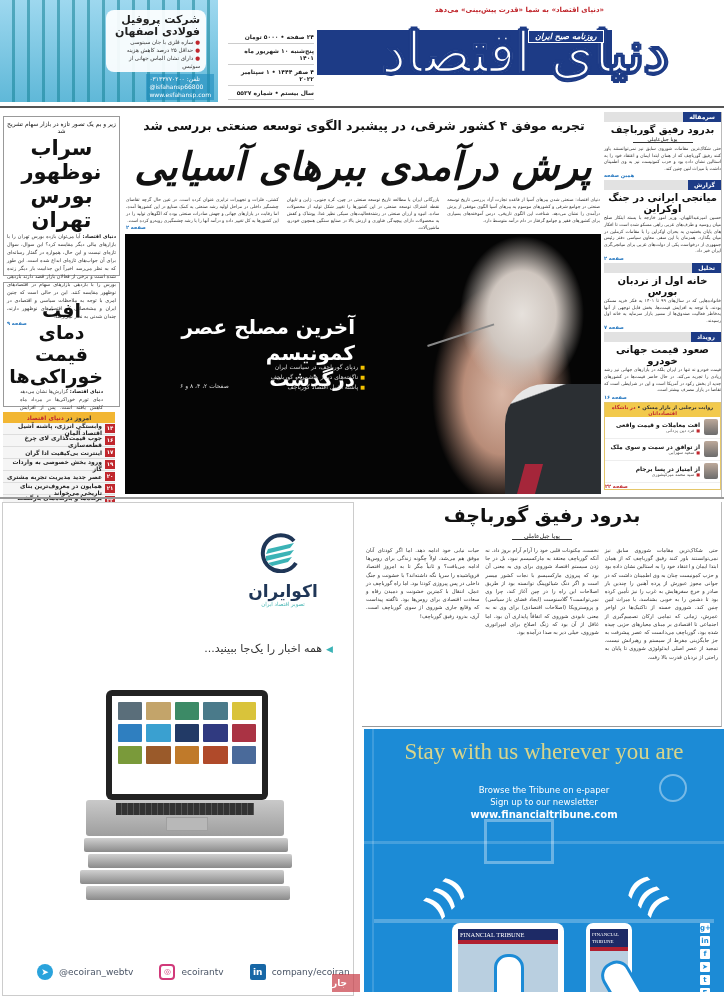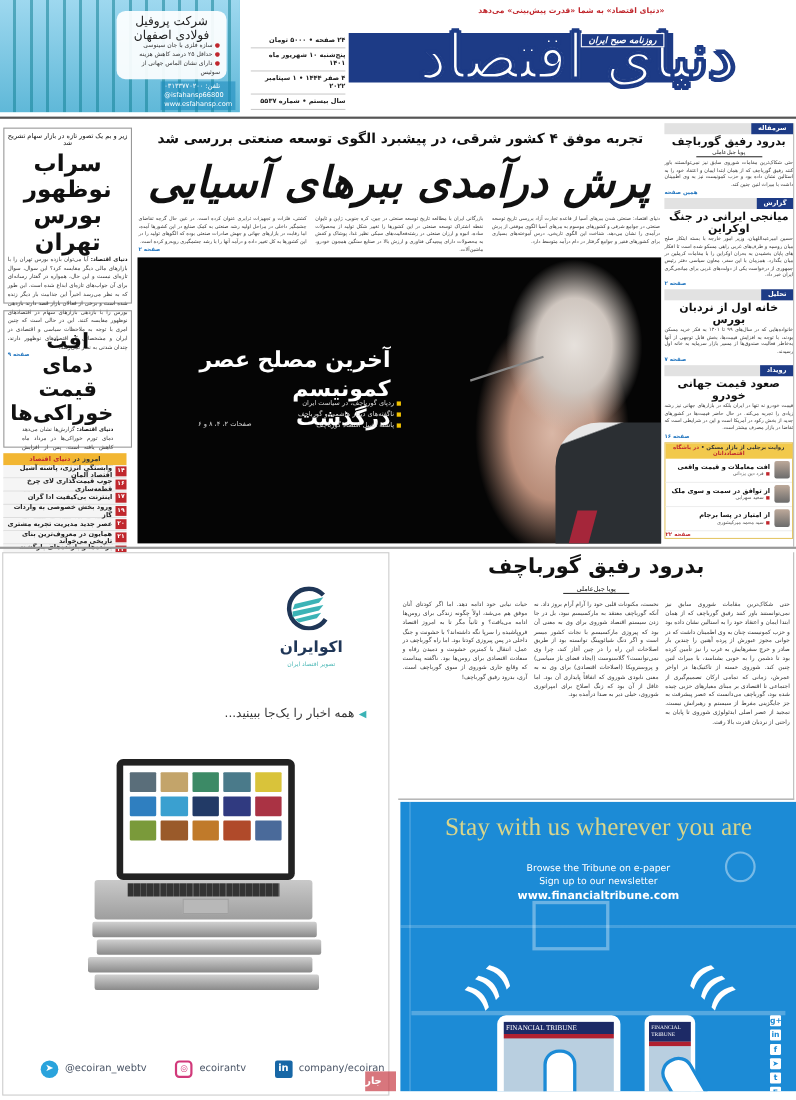--- a/index.html
+++ b/index.html
@@ -13,21 +13,21 @@
     .logo-text { position: absolute; left: 345px; top: 12px; width: 360px; height: 80px; font-family: "DejaVu Serif", serif; font-size: 56px; font-weight: bold; color: #fff; text-align: center; line-height: 80px; letter-spacing: -2px;
       text-shadow: -2px 0 0 #1d3b86, 2px 0 0 #1d3b86, 0 -2px 0 #1d3b86, 0 2px 0 #1d3b86, 0 0 0 #1d3b86; -webkit-text-stroke: 1px #1d3b86; }
     .subtitle-box { position: absolute; left: 528px; top: 30px; border: 1px solid #fff; background: #1d3b86; color: #fff; font-size: 8px; padding: 1px 6px; font-weight: bold; font-style: italic; }
     .issue-info { position: absolute; left: 228px; top: 30px; width: 86px; }
     .issue-info div { font-size: 6px; font-weight: bold; border-bottom: 1px solid #ccc; padding: 3px 0; text-align: right; color: #222; }
 
     .ad-profile { position: absolute; left: 0; top: 0; width: 218px; height: 102px; background: #6ec6e7; overflow: hidden; }
     .ad-profile .frame { position: absolute; left: 0; top: 0; width: 218px; height: 102px;
       background: repeating-linear-gradient(90deg, transparent 0 12px, rgba(20,130,150,0.55) 12px 15px), linear-gradient(180deg,#9ed8ef 0%, #5fb8d8 100%); }
     .ad-profile .card { position: absolute; right: 12px; top: 10px; width: 100px; height: 62px; background: rgba(255,255,255,0.92); border-radius: 8px; padding: 4px 6px; }
-    .ad-profile .t1 { font-size: 11px; font-weight: normal; color: #222; text-align: center; line-height: 12px; }
+    .ad-profile .t1 { font-size: 11px; font-weight: bold; color: #222; text-align: right; line-height: 12px; }
     .ad-profile .b { font-size: 5.5px; color: #333; text-align: right; line-height: 8px; }
     .ad-profile .b::before { content: "●"; color: #c0272d; margin-left: 2px; }
     .ad-profile .contact { position: absolute; right: 4px; bottom: 2px; font-size: 6px; color: #fff; text-align: left; direction: ltr; line-height: 8px; background: rgba(30,140,190,0.6); padding: 1px 3px; }
 
     .rule-top { position: absolute; left: 0; right: 0; top: 106px; height: 2px; background: #555; }
 
     
     .leftcol { position: absolute; left: 0; top: 112px; width: 122px; height: 385px; }
     .box1 { position: absolute; left: 3px; top: 4px; width: 117px; height: 160px; border: 1px solid #999; padding: 3px; }
     .box1 .kicker { font-size: 6px; text-align: center; color: #111; margin-bottom: 2px; }
@@ -80,21 +80,21 @@
     .op .t { flex: 1; }
     .op .t1 { font-size: 6px; font-weight: bold; }
     .op .t2 { font-size: 4.5px; color: #555; }
     .op .t2::before { content: "■"; color: #c0272d; font-size: 4px; margin-left: 2px; }
 
     .rule-mid { position: absolute; left: 0; right: 0; top: 497px; height: 2px; background: #999; }
 
     
     .ecoiran { position: absolute; left: 2px; top: 502px; width: 352px; height: 494px; border: 1px solid #ccc; background: #fff; direction: ltr; }
     .eco-logo { position: absolute; left: 255px; top: 30px; width: 46px; height: 40px; }
-    .eco-name { position: absolute; left: 240px; top: 78px; width: 80px; text-align: center; font-size: 14px; font-weight: bold; color: #1f3657; direction: rtl; }
+    .eco-name { position: absolute; left: 240px; top: 78px; width: 80px; text-align: center; font-size: 17px; font-weight: bold; color: #1f3657; direction: rtl; }
     .eco-sub { position: absolute; left: 240px; top: 98px; width: 80px; text-align: center; font-size: 5.5px; color: #4cb8b6; direction: rtl; }
     .eco-tag { position: absolute; left: 160px; top: 139px; width: 170px; text-align: right; font-size: 11px; color: #333; direction: rtl; }
     .eco-tag::before { content: "◀"; color: #3bb3b6; margin-left: 4px; font-size: 9px; }
     .laptops { position: absolute; left: 65px; top: 170px; width: 230px; height: 230px; }
     .screen { position: absolute; left: 38px; top: 17px; width: 162px; height: 110px; background: #222; border-radius: 6px; padding: 6px; }
     .screen-in { width: 100%; height: 100%; background: #fff; padding: 6px 6px; display: grid; grid-template-columns: repeat(5,1fr); gap: 4px; align-content: start; }
     .screen-in div { height: 18px; border-radius: 1px; }
     .kbd { position: absolute; left: 18px; top: 127px; width: 198px; height: 36px; background: linear-gradient(#c9c9c9,#9e9e9e); border-radius: 3px; }
     .kbd::before { content: ""; position: absolute; left: 30px; top: 3px; width: 138px; height: 12px; background: repeating-linear-gradient(90deg,#333 0 5px,#555 5px 6px); }
     .kbd::after { content: ""; position: absolute; left: 80px; top: 17px; width: 40px; height: 12px; background: #b8b8b8; border: 1px solid #a0a0a0; }

